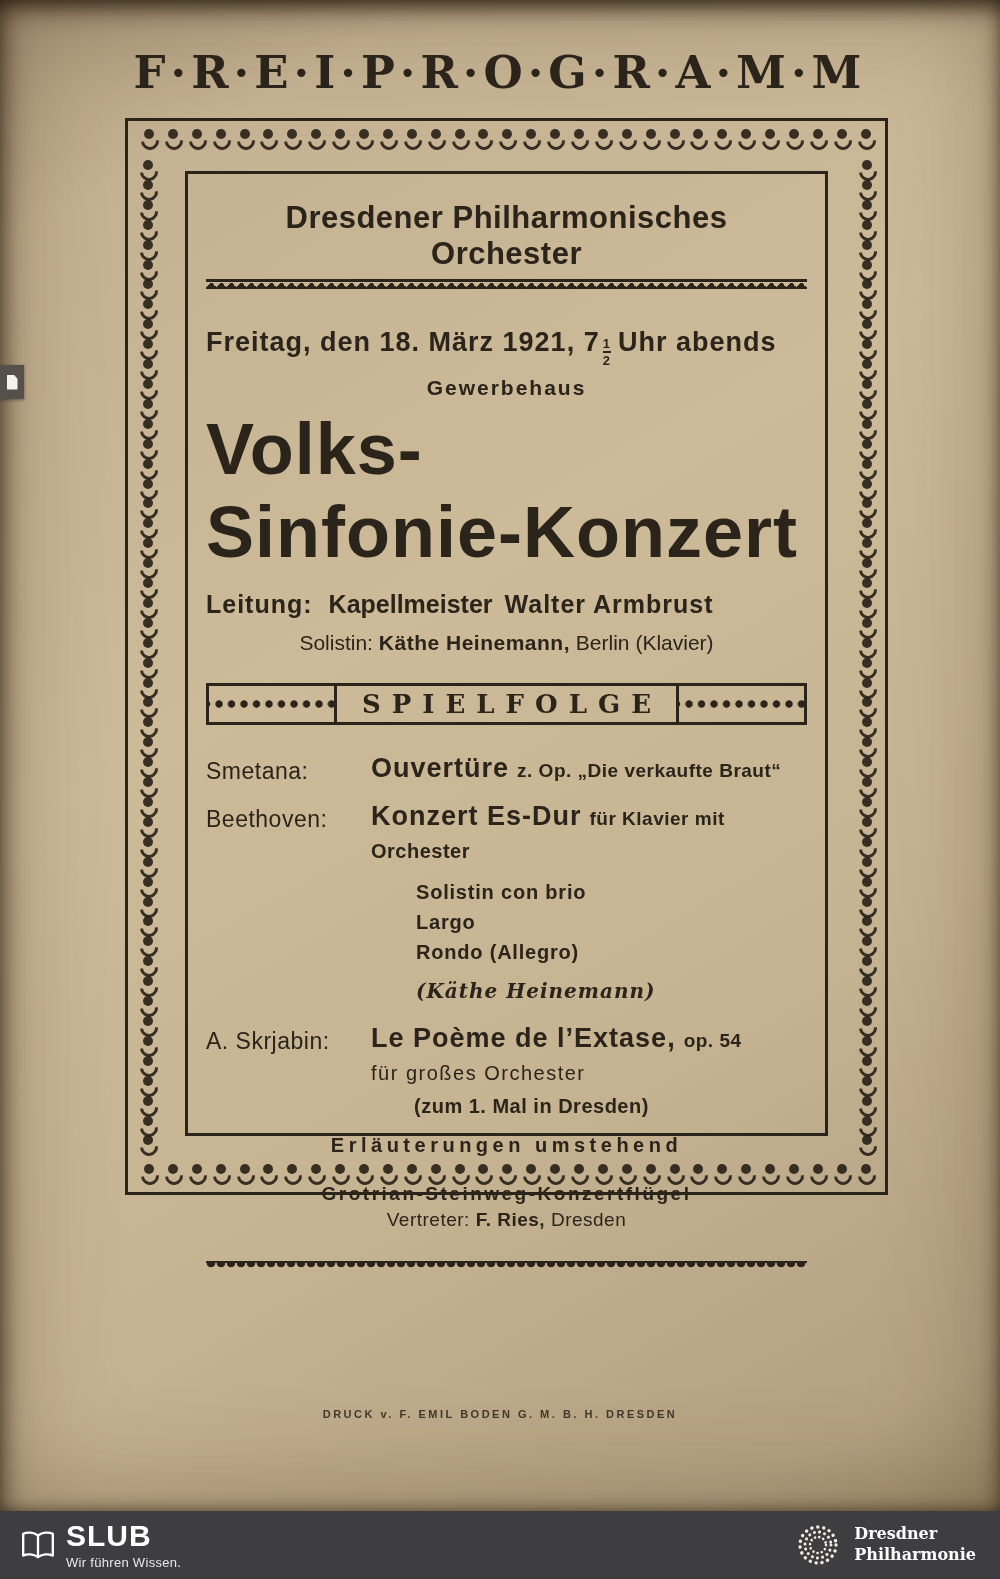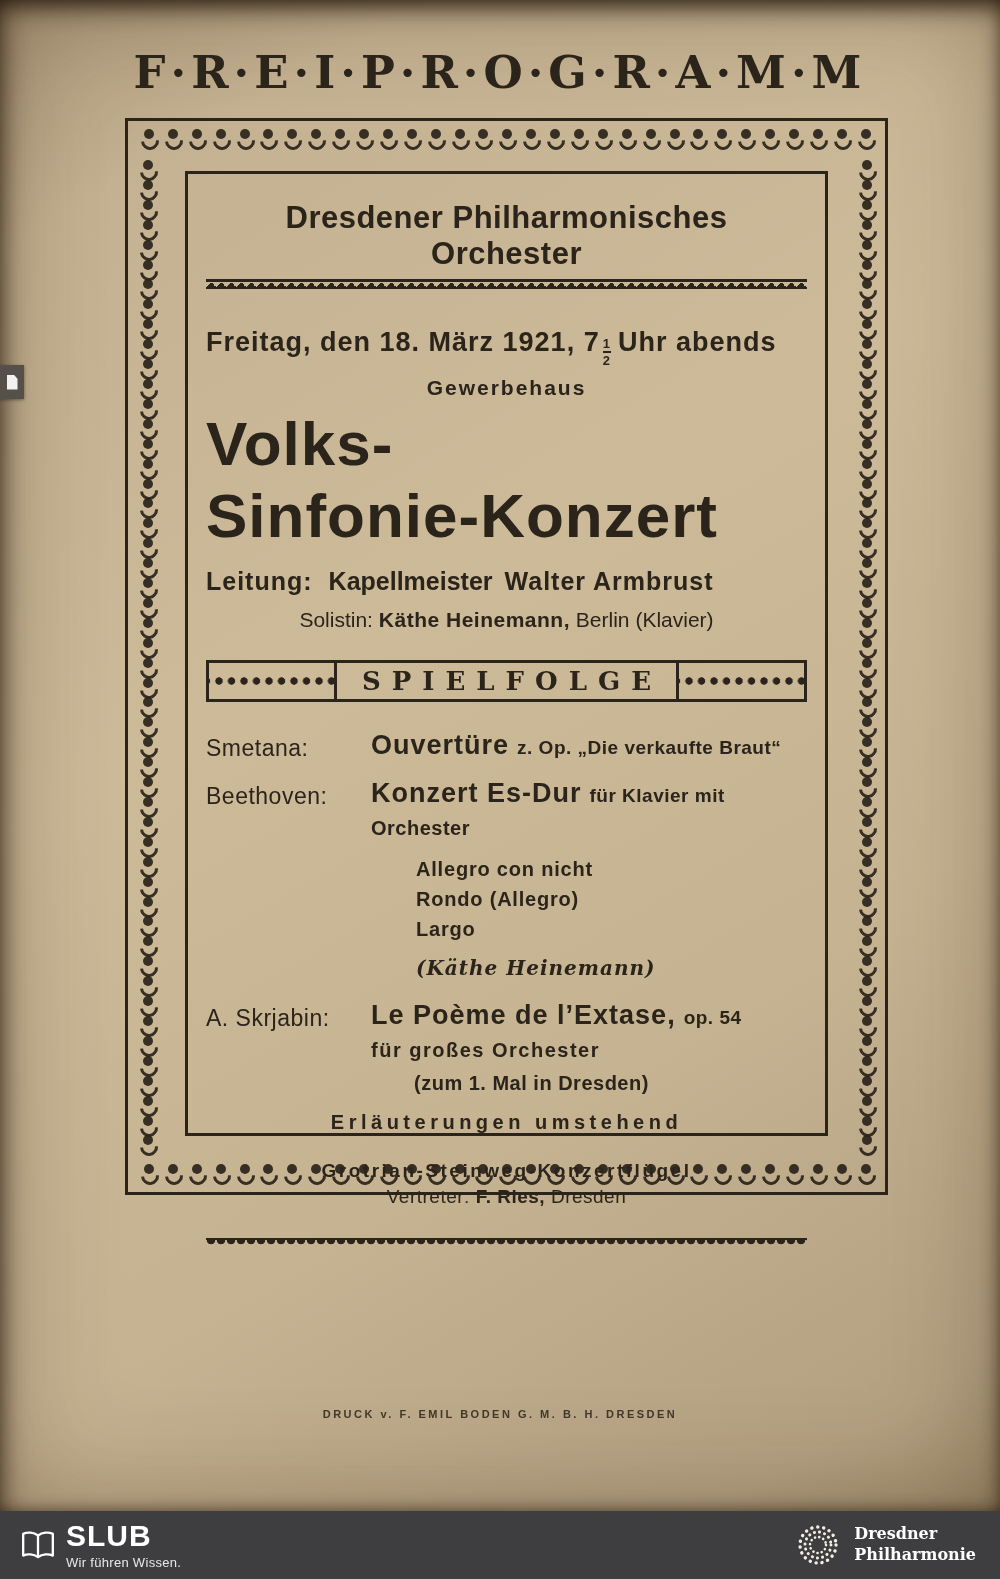--- a/index.html
+++ b/index.html
@@ -68,21 +68,21 @@
   }
   .scallop{
     margin-top:30px;border-top:2px solid var(--ink);height:8px;
     background-image:radial-gradient(circle at 50% 0, var(--ink) 4px, transparent 4.6px);
     background-size:10px 8px;background-repeat:repeat-x;
   }
   .date-line{margin-top:38px;font-size:27px;font-weight:bold;letter-spacing:1px;white-space:nowrap;}
   .frac{display:inline-flex;flex-direction:column;align-items:center;font-size:13px;line-height:1.05;vertical-align:3px;margin:0 7px 0 3px;font-weight:bold;}
   .frac .den{border-top:2px solid var(--ink);padding-top:1px;}
   .venue{margin-top:9px;text-align:center;font-size:21px;font-weight:bold;letter-spacing:2px;}
-  .main-title{margin-top:8px;font-size:62px;line-height:1.15;font-weight:bold;letter-spacing:1px;}
+  .main-title{margin-top:8px;font-size:72px;line-height:1.15;font-weight:bold;letter-spacing:1px;}
   .conductor{margin-top:16px;font-size:25px;font-weight:bold;}
   .conductor .label{letter-spacing:1px;margin-right:16px;}
   .conductor .role{margin-right:12px;}
   .conductor .name{letter-spacing:1px;}
   .soloist{margin-top:12px;text-align:center;font-size:21px;}
   .soloist .name{font-weight:bold;letter-spacing:.5px;}
   .spielfolge{margin-top:28px;border:3px solid var(--ink);height:42px;display:flex;align-items:stretch;}
   .spielfolge .dots{
     flex:0 0 128px;margin:6px 0;
     background-image:radial-gradient(circle at 6px 50%, var(--ink) 3.4px, transparent 4px);
@@ -100,21 +100,21 @@
   .prow .work{flex:1;}
   .workline{white-space:nowrap;}
   .work-main{font-size:27px;font-weight:bold;letter-spacing:1px;}
   .work-detail{font-size:19px;font-weight:bold;margin-left:8px;letter-spacing:.5px;}
   .work-cont{font-size:20px;font-weight:bold;margin-top:8px;letter-spacing:.5px;}
   .movements{margin:14px 0 0 45px;}
   .movement{font-size:20px;font-weight:bold;letter-spacing:.8px;line-height:1.5;}
   .performer{margin:12px 0 0 45px;font-family:"DejaVu Serif", serif;font-style:italic;font-weight:bold;font-size:20px;letter-spacing:1px;}
   .row-gap{margin-top:16px;}
   .row-gap-lg{margin-top:20px;}
-  .subline1{font-size:20px;font-weight:bold;margin-top:8px;letter-spacing:1.5px;}
+  .subline1{font-size:20px;font-weight:normal;margin-top:8px;letter-spacing:1.5px;}
   .subline2{font-size:20px;font-weight:bold;margin:10px 0 0 43px;letter-spacing:.5px;}
   .note{margin-top:16px;text-align:center;font-size:20px;font-weight:bold;letter-spacing:4.5px;}
   .piano{margin-top:26px;text-align:center;}
   .piano-l1{font-size:19px;font-weight:bold;letter-spacing:2.5px;}
   .piano-l2{font-size:19px;margin-top:4px;letter-spacing:.5px;}
   .piano-l2 .vname{font-weight:bold;}
   .notice{margin-top:13px;font-family:"DejaVu Serif", serif;font-style:italic;font-weight:bold;font-size:16.5px;line-height:1.6;letter-spacing:.3px;word-spacing:5px;}
   .printer-line{
     position:absolute;top:1408px;left:0;width:100%;text-align:center;
     font-size:11px;font-weight:bold;letter-spacing:2.5px;color:rgba(43,36,26,.85);
@@ -366,23 +366,23 @@
             <div class="workline"><span class="work-main">Ouvertüre</span><span class="work-detail">z. Op. „Die verkaufte Braut“</span></div>
           </div>
         </div>
 
         <div class="prow row-gap">
           <div class="composer">Beethoven:</div>
           <div class="work">
             <div class="workline"><span class="work-main">Konzert Es-Dur</span><span class="work-detail">für Klavier mit</span></div>
             <div class="work-cont">Orchester</div>
             <div class="movements">
-              <div class="movement">Allegro con nicht</div>
+              <div class="movement">Solistin con brio</div>
+              <div class="movement">Largo</div>
               <div class="movement">Rondo (Allegro)</div>
-              <div class="movement">Largo</div>
             </div>
             <div class="performer">(Käthe Heinemann)</div>
           </div>
         </div>
 
         <div class="prow row-gap-lg">
           <div class="composer">A. Skrjabin:</div>
           <div class="work">
             <div class="workline"><span class="work-main">Le Poème de l’Extase,</span><span class="work-detail">op. 54</span></div>
             <div class="subline1">für großes Orchester</div>

